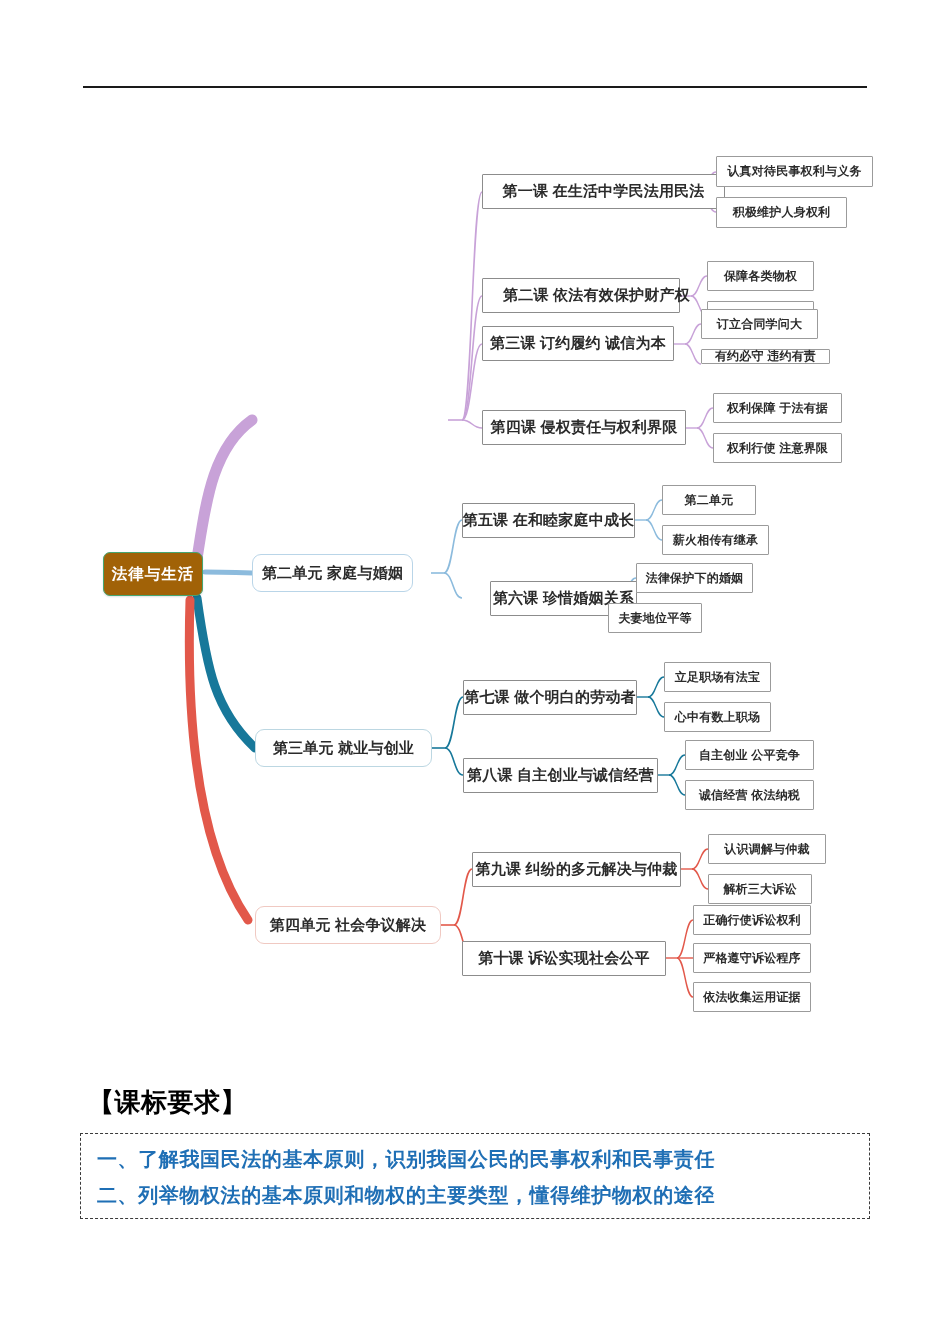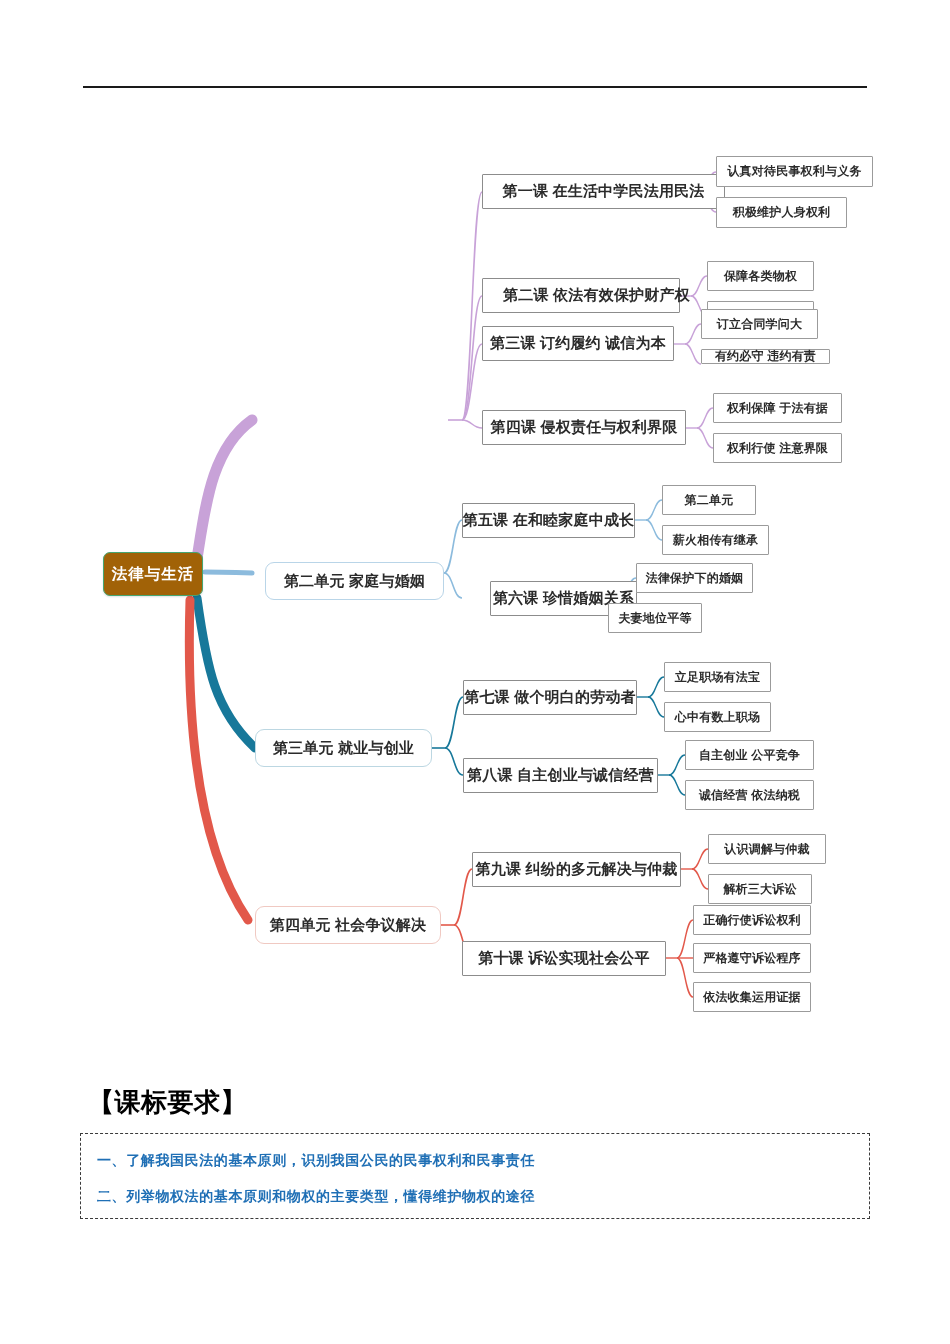--- a/index.html
+++ b/index.html
@@ -113,21 +113,21 @@
     left: 80px;
     top: 48px;
     width: 790px;
     height: 86px;
     box-sizing: border-box;
     border: 1.4px dashed #3a3a3a;
     padding: 9px 16px 0 16px;
   }
   .standard-line {
     color: #1f6fb5;
-    font-size: 14px;
+    font-size: 20px;
     font-weight: bold;
     letter-spacing: .6px;
     line-height: 36px;
     font-family: Liberation Mono, monospace;
     white-space: nowrap;
   }
 </style>
 </head>
 <body>
 
@@ -267,21 +267,21 @@
   <div class="node node-lesson" style="left:482px; top:300px; width:204px; height:35px;">
     <span>第四课  侵权责任与权利界限</span>
   </div>
   <div class="node node-leaf" style="left:713px; top:283px; width:129px; height:30px;">
     <span>权利保障  于法有据</span>
   </div>
   <div class="node node-leaf" style="left:713px; top:323px; width:129px; height:30px;">
     <span>权利行使  注意界限</span>
   </div>
 
-  <div class="node node-unit u2" style="left:265px; top:444px; width:179px; height:38px;margin-top:8px;">
+  <div class="node node-unit u2" style="left:252px; top:444px; width:161px; height:38px;">
     <span>第二单元  家庭与婚姻</span>
   </div>
 
   <div class="node node-lesson" style="left:462px; top:393px; width:173px; height:35px;">
     <span>第五课  在和睦家庭中成长</span>
   </div>
   <div class="node node-leaf" style="left:662px; top:375px; width:94px; height:30px;">
     <span>第二单元</span>
   </div>
   <div class="node node-leaf" style="left:662px; top:415px; width:107px; height:30px;">

